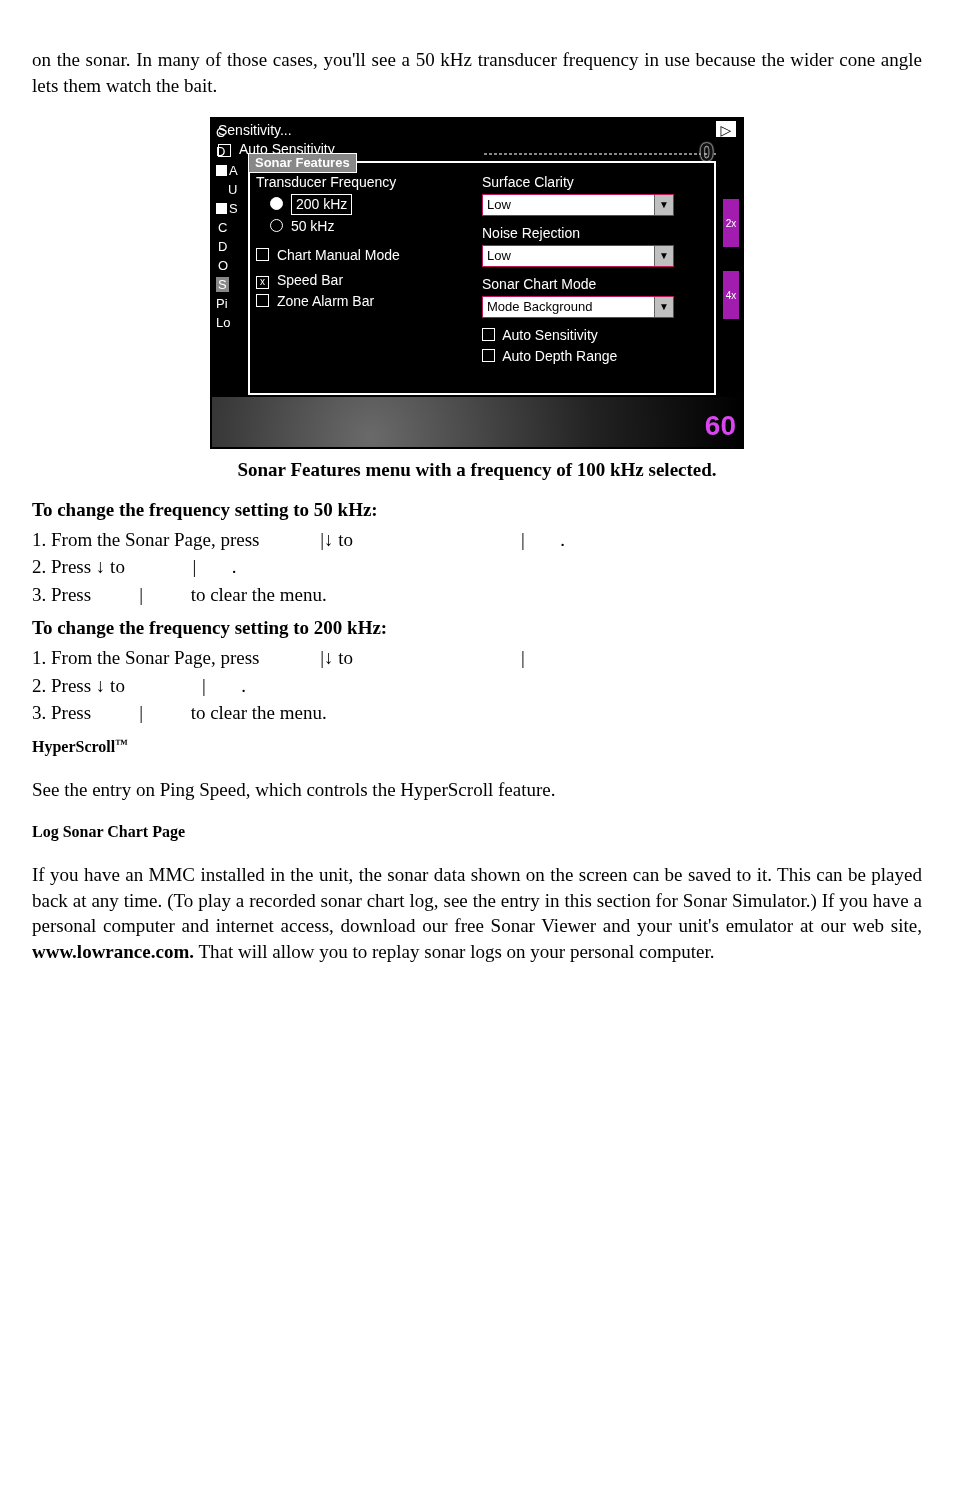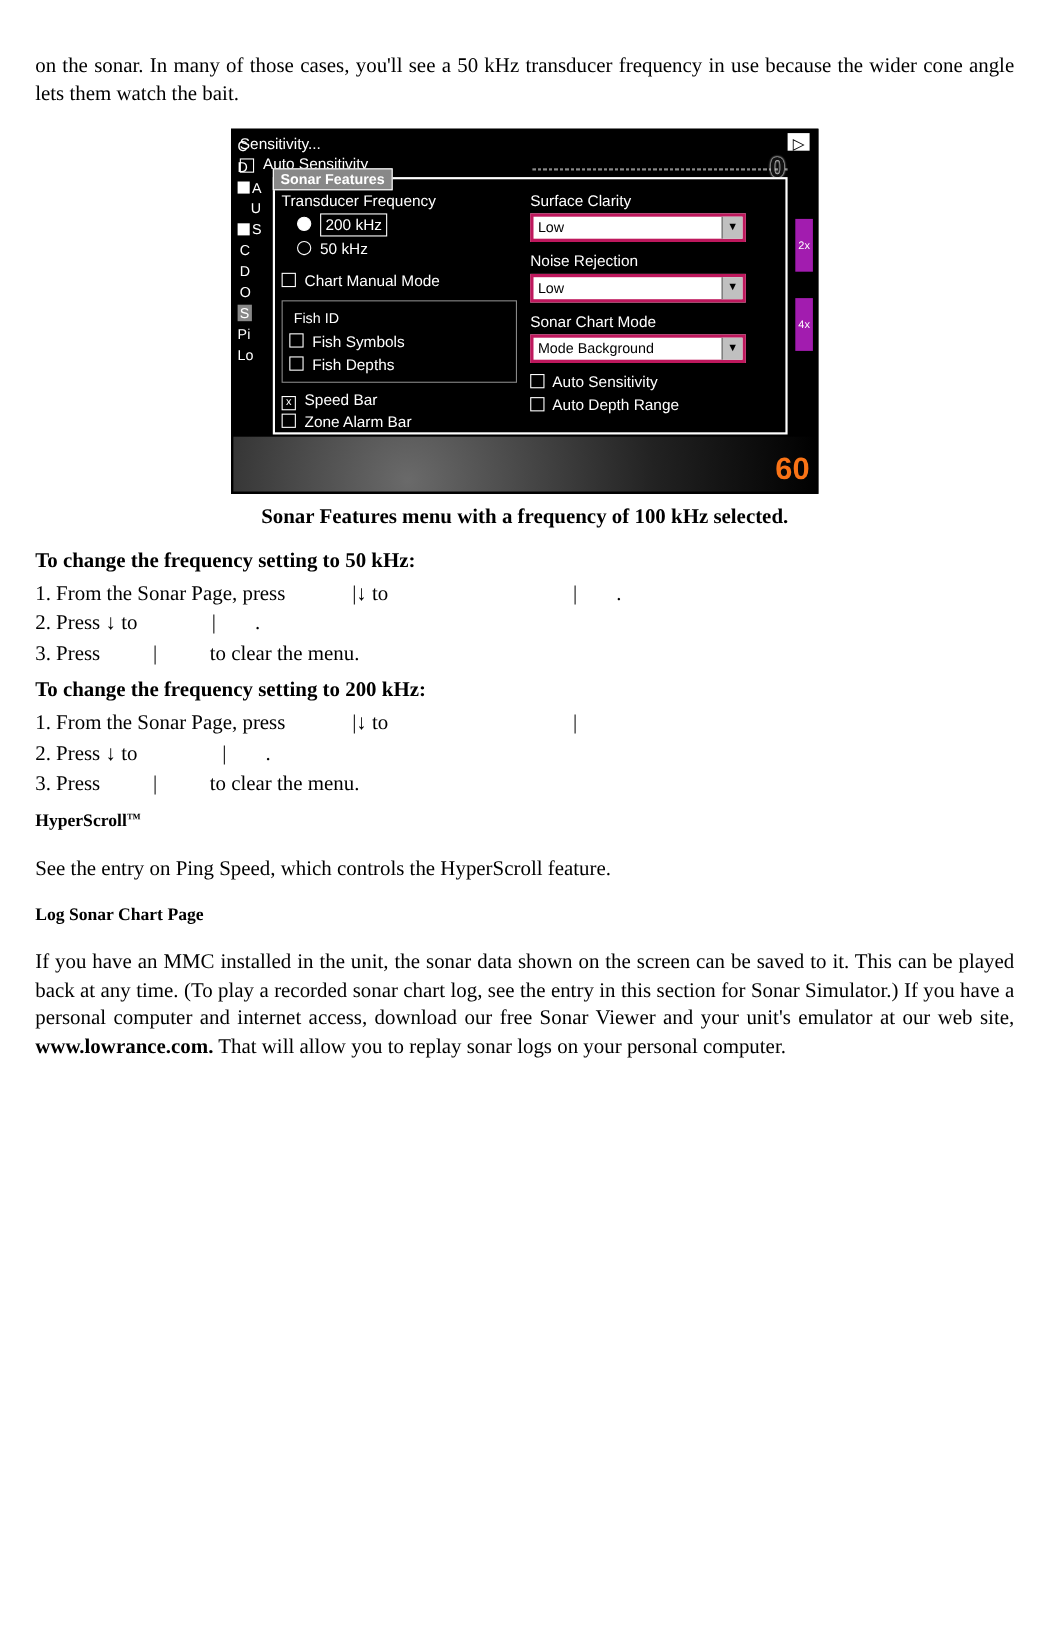--- a/index.html
+++ b/index.html
@@ -104,21 +104,21 @@
   .sel-box {
     border:1px solid #fff; padding:0 4px; background:#000; color:#fff; display:inline-block;
   }
   .fieldset {
     border:1px solid #888; padding:6px 6px 4px 6px; margin-top:8px;
   }
   .fieldset .legend {
     margin-top:-14px; background:#000; display:inline-block; padding:0 4px; font-size:13px;
   }
   .dd {
-    display:flex; align-items:stretch; border:3px solid #be185d; background:#fff; color:#000;
+    display:flex; align-items:stretch; border:1px solid #be185d; background:#fff; color:#000;
     height:20px; margin:2px 0 8px 0; width:190px;
   }
   .dd .val { flex:1; padding:0 4px; line-height:20px; font-size:13px;}
   .dd .btn {
     width:18px; background:#c0c0c0; border-left:1px solid #666;
     display:flex; align-items:center; justify-content:center;
     font-size:10px; color:#000;
   }
   .side-scale {
     position:absolute; right:2px; top:80px; width:18px; height:120px;
@@ -127,21 +127,21 @@
   }
   .sc {
     width:16px; height:48px; background:#a21caf; color:#fff;
     font-size:10px; display:flex; align-items:center; justify-content:center;
   }
   .bottom-band {
     position:absolute; left:0; right:0; bottom:0; height:50px;
     background: radial-gradient(circle at 30% 80%, #6a6a6a 0%, #222 60%, #000 100%);
   }
   .depth-num {
-    position:absolute; right:6px; bottom:2px; color:#f97316;
+    position:absolute; right:6px; bottom:2px; color:#d946ef;
     font-size:28px; font-weight:bold; font-family:"Arial Black", Arial;
   }
   .zero {
     position:absolute; right:28px; top:16px; color:#111;
     font-size:26px; font-weight:bold; font-family:"Arial Black", Arial;
     text-shadow: 0 0 2px #fff, 0 0 2px #fff;
   }
   .surface-line {
     position:absolute; right:26px; top:34px; width:232px; height:2px;
     background: repeating-linear-gradient(90deg,#888 0 3px,#000 3px 5px);
@@ -194,31 +194,20 @@
         <span class="lbl" style="margin-left:14px;">
           <span class="radio"></span>
           <span>50 kHz</span>
         </span>
 
         <span class="lbl" style="margin-top:10px;">
           <span class="chk"></span>
           <span>Chart Manual Mode</span>
         </span>
 
-        <div class="fieldset">
-          <span class="legend">Fish ID</span>
-          <span class="lbl">
-            <span class="chk"></span>
-            <span>Fish Symbols</span>
-          </span>
-          <span class="lbl">
-            <span class="chk"></span>
-            <span>Fish Depths</span>
-          </span>
-        </div>
 
         <span class="lbl" style="margin-top:6px;">
           <span class="chk">x</span>
           <span>Speed Bar</span>
         </span>
         <span class="lbl">
           <span class="chk"></span>
           <span>Zone Alarm Bar</span>
         </span>
       </div>

